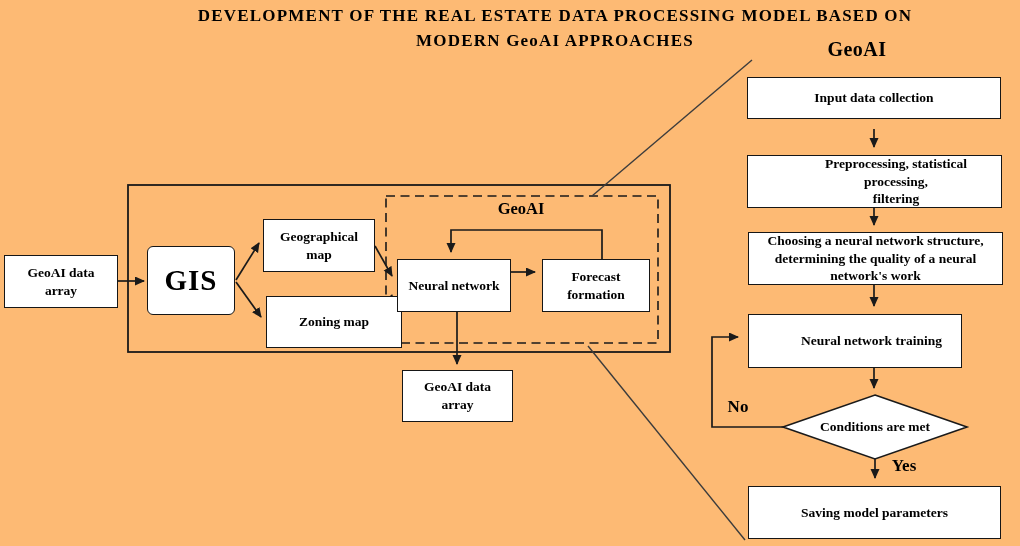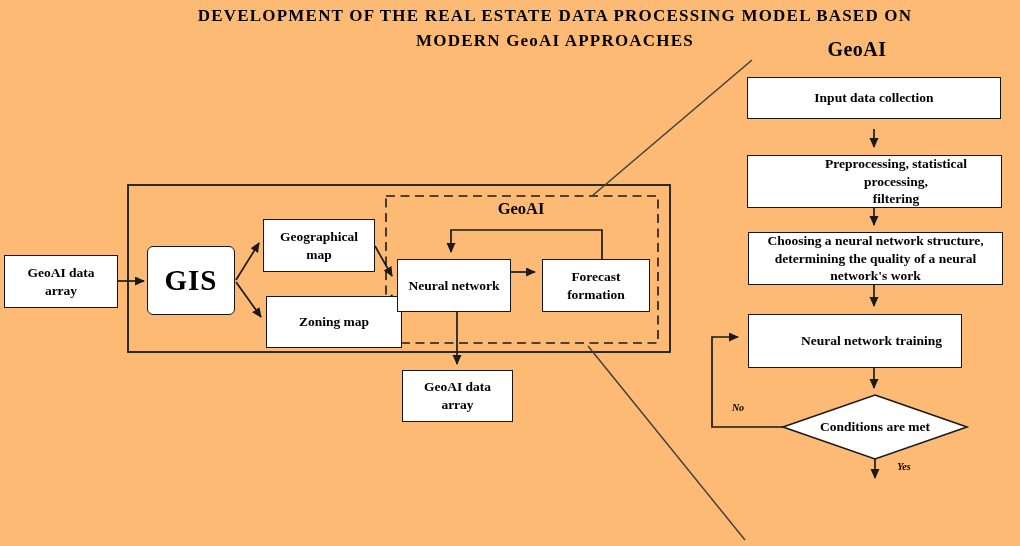--- a/index.html
+++ b/index.html
@@ -15,21 +15,21 @@
   }
   .plain{border:none;background:transparent;}
   .title{
     position:absolute;left:90px;top:3px;width:930px;z-index:2;
     text-align:center;font-weight:bold;font-size:17px;line-height:25px;
     letter-spacing:1.2px;white-space:pre-line;
   }
   .gis{font-size:29px;letter-spacing:1px;border-radius:6px;}
   .heading-geoai{font-size:20px;letter-spacing:0.5px;}
   .geoai-label{font-size:16.5px;}
-  .edge-label{font-size:10px;font-style:italic;}
+  .edge-label{font-size:17px;}
 </style>
 </head>
 <body>
 
 <div class="stage">
 
   <svg class="wires" width="1020" height="546" viewBox="0 0 1020 546">
     <defs>
       <marker id="arr" markerUnits="userSpaceOnUse" markerWidth="11" markerHeight="10" refX="9" refY="4.5" orient="auto">
         <path d="M0,0 L10,4.5 L0,9 Z" fill="#1a1a1a"></path>
@@ -79,17 +79,18 @@
 array</div>
 
   <div class="node" style="left:747px;top:77px;width:254px;height:42px;">Input data collection</div>
   <div class="node" style="left:747px;top:155px;width:255px;height:53px;padding-left:46px;">Preprocessing, statistical processing,
 filtering</div>
   <div class="node" style="left:748px;top:232px;width:255px;height:53px;">Choosing a neural network structure,
 determining the quality of a neural
 network's work</div>
   <div class="node" style="left:748px;top:314px;width:214px;height:54px;padding-left:36px;">Neural network training</div>
   <div class="node plain" style="left:790px;top:416px;width:170px;height:22px;">Conditions are met</div>
+  <div class="node" style="left:748px;top:486px;width:253px;height:53px;">Saving model parameters</div>
 
   <div class="node plain edge-label" style="left:720px;top:397px;width:36px;height:20px;">No</div>
   <div class="node plain edge-label" style="left:884px;top:456px;width:40px;height:20px;">Yes</div>
 
 </div>
 
 </body></html>

